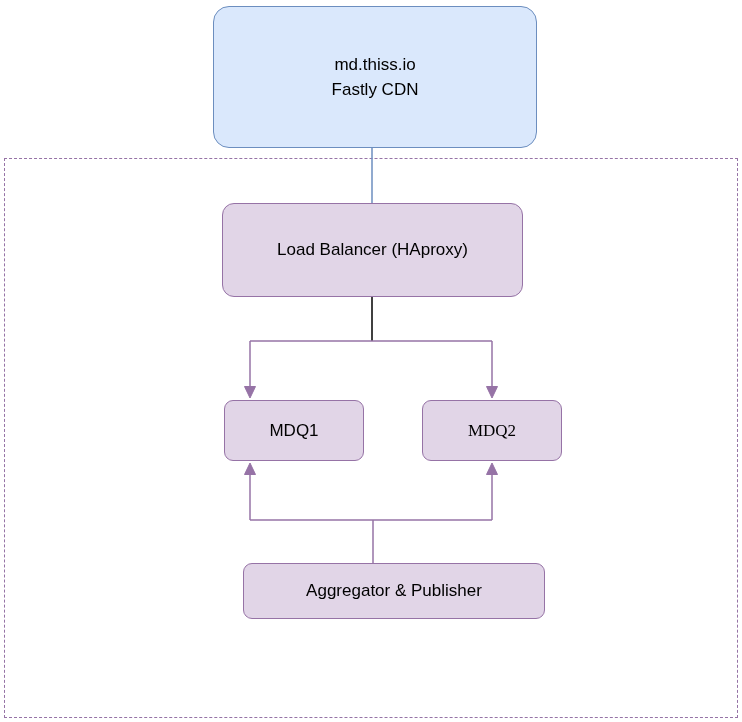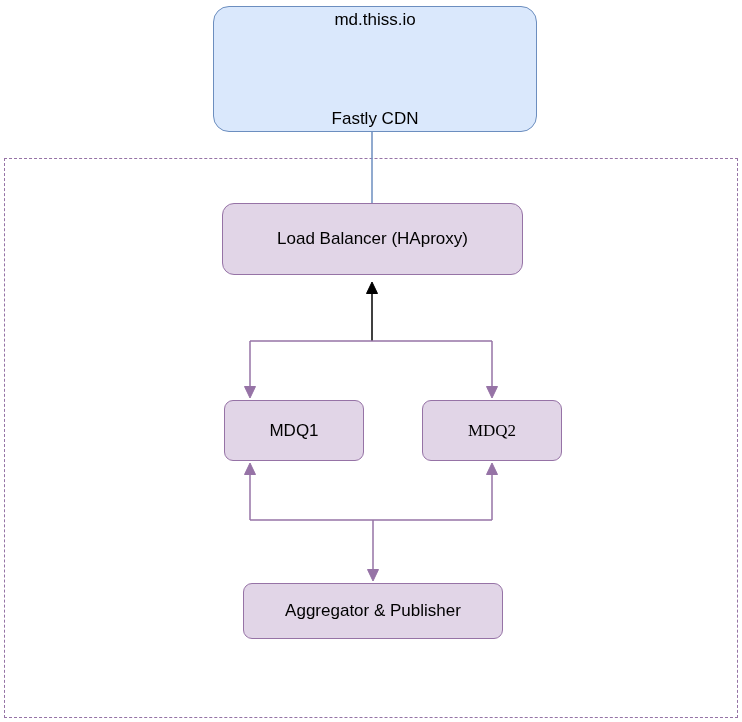--- a/index.html
+++ b/index.html
@@ -40,30 +40,29 @@
     align-items: center;
     justify-content: center;
     text-align: center;
     font-size: 17px;
     line-height: 1.5;
     background: var(--purple-fill, #e1d5e7);
     border: 1px solid var(--purple-stroke, #9673a6);
     border-radius: 9px;
   }
   .node.cdn {
-    left: 213px; top: 6px; width: 324px; height: 126px;
+    left: 213px; top: 6px; width: 324px; height: 142px;
     background: var(--blue-fill, #dae8fc);
     border-color: var(--blue-stroke, #6c8ebf);
     border-radius: 16px;
-    justify-content: space-between;
   }
-  .node.lb   { left: 222px; top: 203px; width: 301px; height: 72px; border-radius: 12px; }
+  .node.lb   { left: 222px; top: 203px; width: 301px; height: 94px; border-radius: 12px; }
   .node.mdq1 { left: 181px; top: 400px; width: 140px; height: 61px; margin-left: 43px; }
   .node.mdq2 { left: 422px; top: 400px; width: 140px; height: 61px; font-family: Liberation Serif, serif; }
-  .node.agg  { left: 243px; top: 583px; width: 260px; height: 56px; }
+  .node.agg  { left: 243px; top: 563px; width: 302px; height: 56px; }
   .region {
     position: absolute;
     box-sizing: border-box;
     left: 4px; top: 158px; width: 734px; height: 560px;
     border: 1px dashed var(--purple-stroke, #9673a6);
     background: transparent;
   }
   .region-label {
     position: absolute;
     left: 4px; top: 678px; width: 734px;

